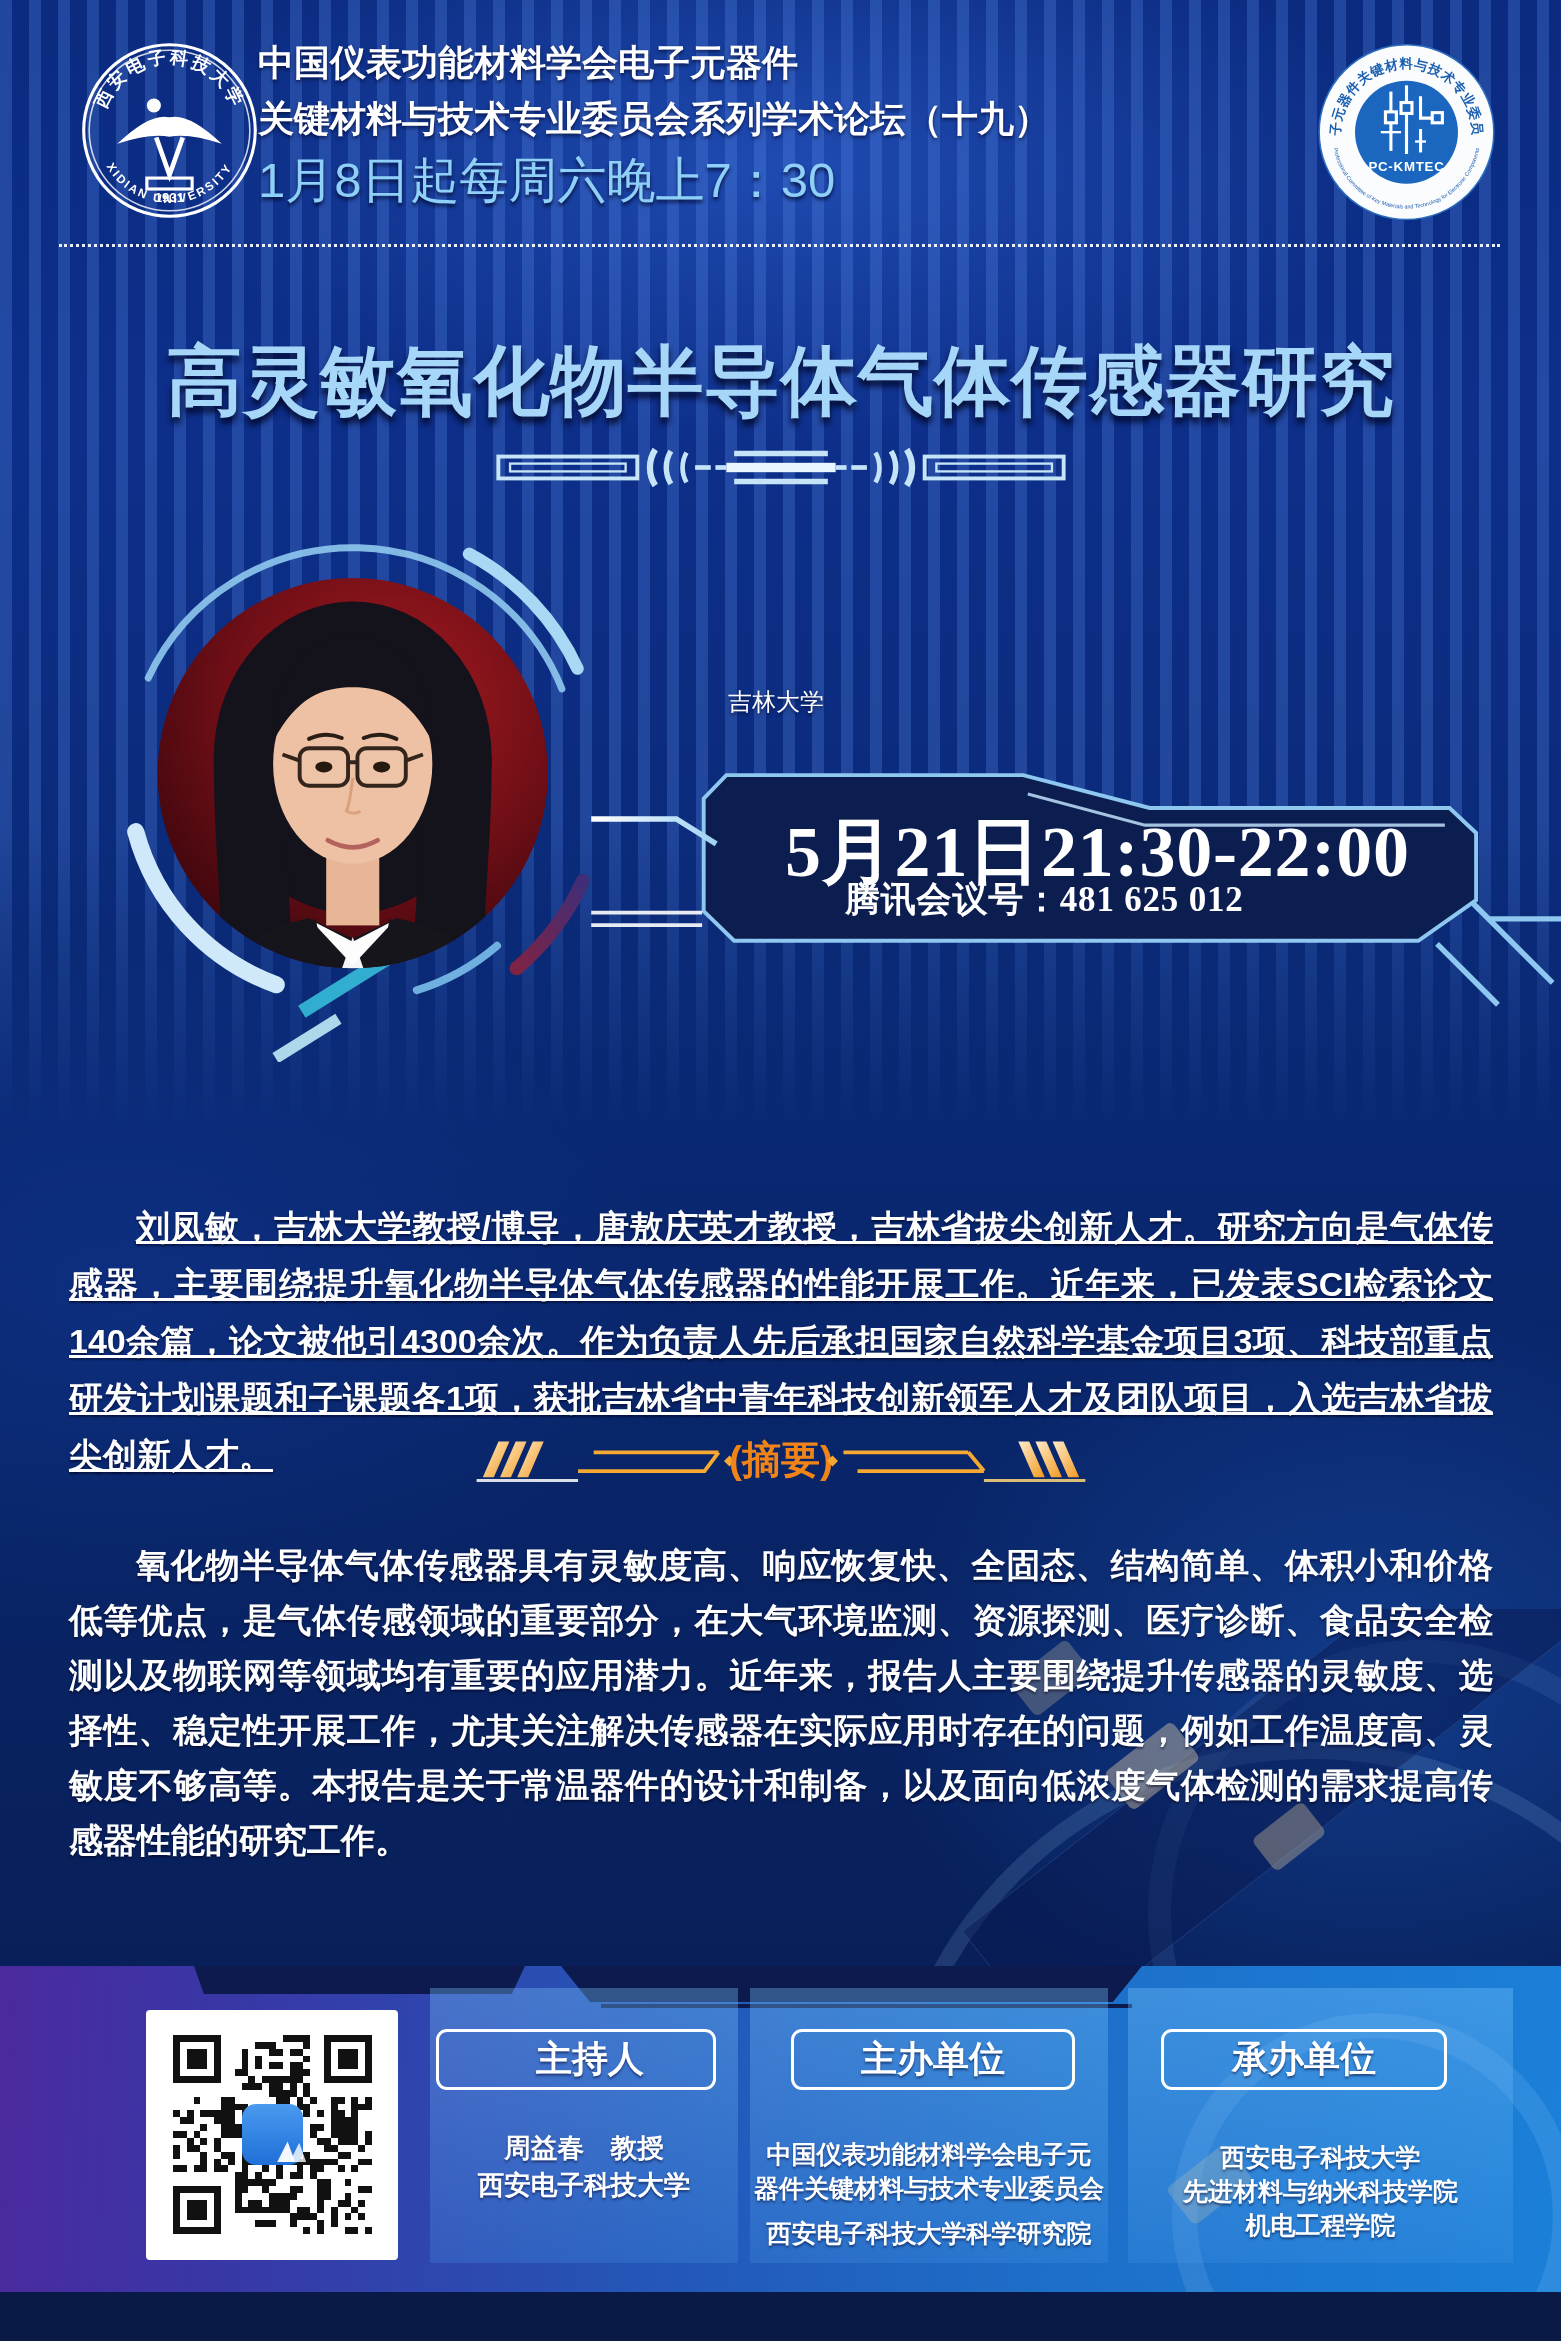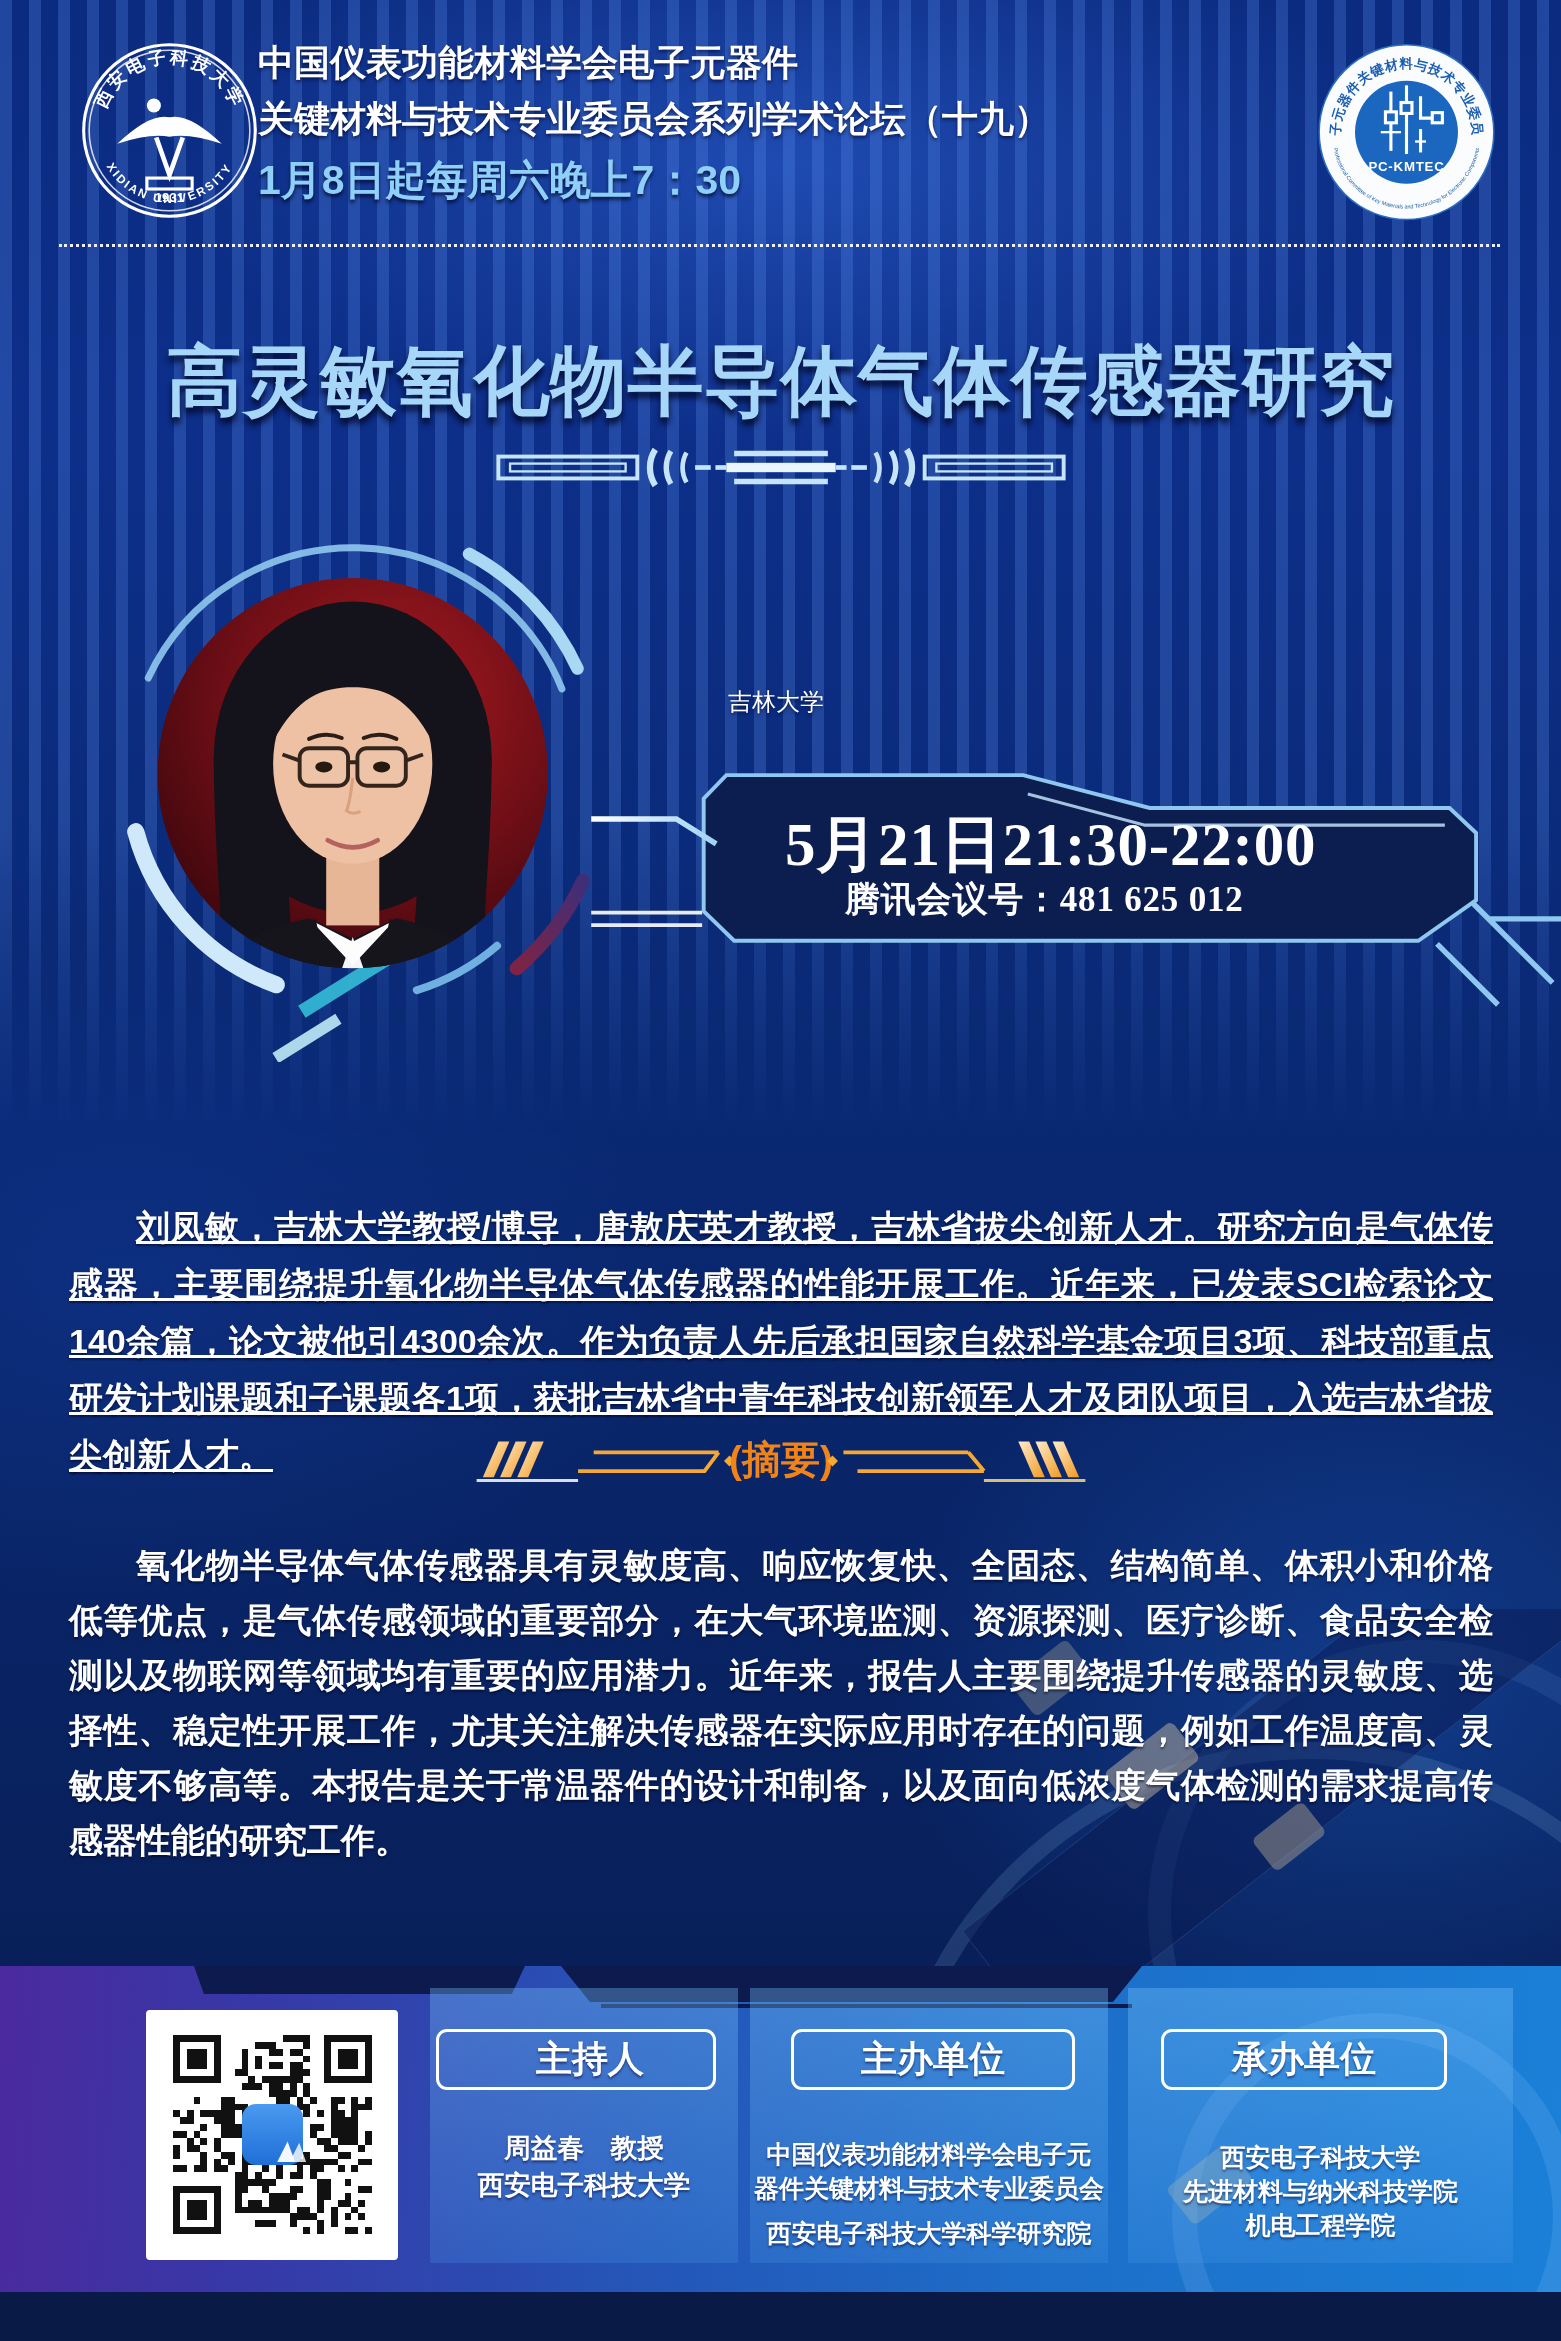--- a/index.html
+++ b/index.html
@@ -24,31 +24,31 @@
   .ring2{left:62px;top:133px;width:859px;height:859px;border:17px solid rgba(170,220,255,.14);}
   .pcb-band{position:absolute;left:109px;top:86px;width:718px;height:141px;
     background:rgba(8,25,80,.45);border:1.6px solid rgba(120,170,240,.18);transform:rotate(-38deg);}
   .chip{position:absolute;border-radius:6.2px;transform:rotate(-38deg);}
   .chip1{left:289px;top:133px;width:86px;height:48px;background:rgba(226,206,166,.42);}
   .chip2{left:437px;top:207px;width:64px;height:41px;background:rgba(212,192,152,.38);}
   .chip3{left:195px;top:47px;width:72px;height:44px;background:rgba(200,186,152,.30);}
   
   .hdr-text{left:258px;top:35px;width:1046px;text-align:left;}
   .hdr-l1,.hdr-l2{font-size:36px;font-weight:800;line-height:56px;text-shadow:0 2.3px 3.9px rgba(0,0,30,.65);}
-  .hdr-l3{font-size:41px;font-weight:700;line-height:67px;color:#8fd0f8;text-shadow:0 3.1px 3.9px rgba(0,0,30,.7);}
+  .hdr-l3{font-size:49px;font-weight:400;line-height:67px;color:#8fd0f8;text-shadow:0 3.1px 3.9px rgba(0,0,30,.7);}
   .dotline{left:59px;top:244px;width:1441px;height:0;border-top:3.9px dotted rgba(255,255,255,.92);}
   
   .main-title{left:0;top:331px;width:1562px;text-align:center;font-size:76px;font-weight:900;
     color:#a6d6f8;letter-spacing:0.8px;text-shadow:0 6.2px 6.2px rgba(2,8,40,.9);}
   
   .spk-name{left:730px;top:594px;font-size:53px;font-weight:900;text-shadow:0 3.1px 4.7px rgba(0,0,30,.6);}
   .spk-name .deg{margin-left:45px;}
   .spk-aff{left:728px;top:686px;font-size:24px;font-weight:400;text-shadow:0 2.3px 3.9px rgba(0,0,30,.6);}
   
-  .meet-l1{left:785px;top:804px;font-family:"Liberation Serif",serif;font-size:61px;font-weight:900;letter-spacing:0.8px;}
+  .meet-l1{left:785px;top:804px;font-family:"Liberation Serif",serif;font-size:72px;font-weight:900;letter-spacing:0.8px;}
   .meet-l2{left:845px;top:876px;font-family:"Liberation Serif",serif;font-size:35px;font-weight:900;letter-spacing:0.8px;}
   
   .para{left:69px;width:1424px;font-size:34px;font-weight:700;text-align:justify;
     text-indent:67px;text-shadow:0 1.6px 2.3px rgba(0,0,25,.55);}
   .bio{top:1199px;line-height:57px;text-decoration:underline;}
   .abstract{top:1538px;line-height:55px;}
   
   .band{left:0;top:1966px;width:1562px;height:326px;
     background:linear-gradient(93deg,#4b2a9e 0%,#3936a6 14%,#2456b8 42%,#1d6fc9 68%,#1b80d8 100%);}
   .band .decor-r{position:absolute;left:1078px;top:0;width:484px;height:326px;overflow:hidden;}

